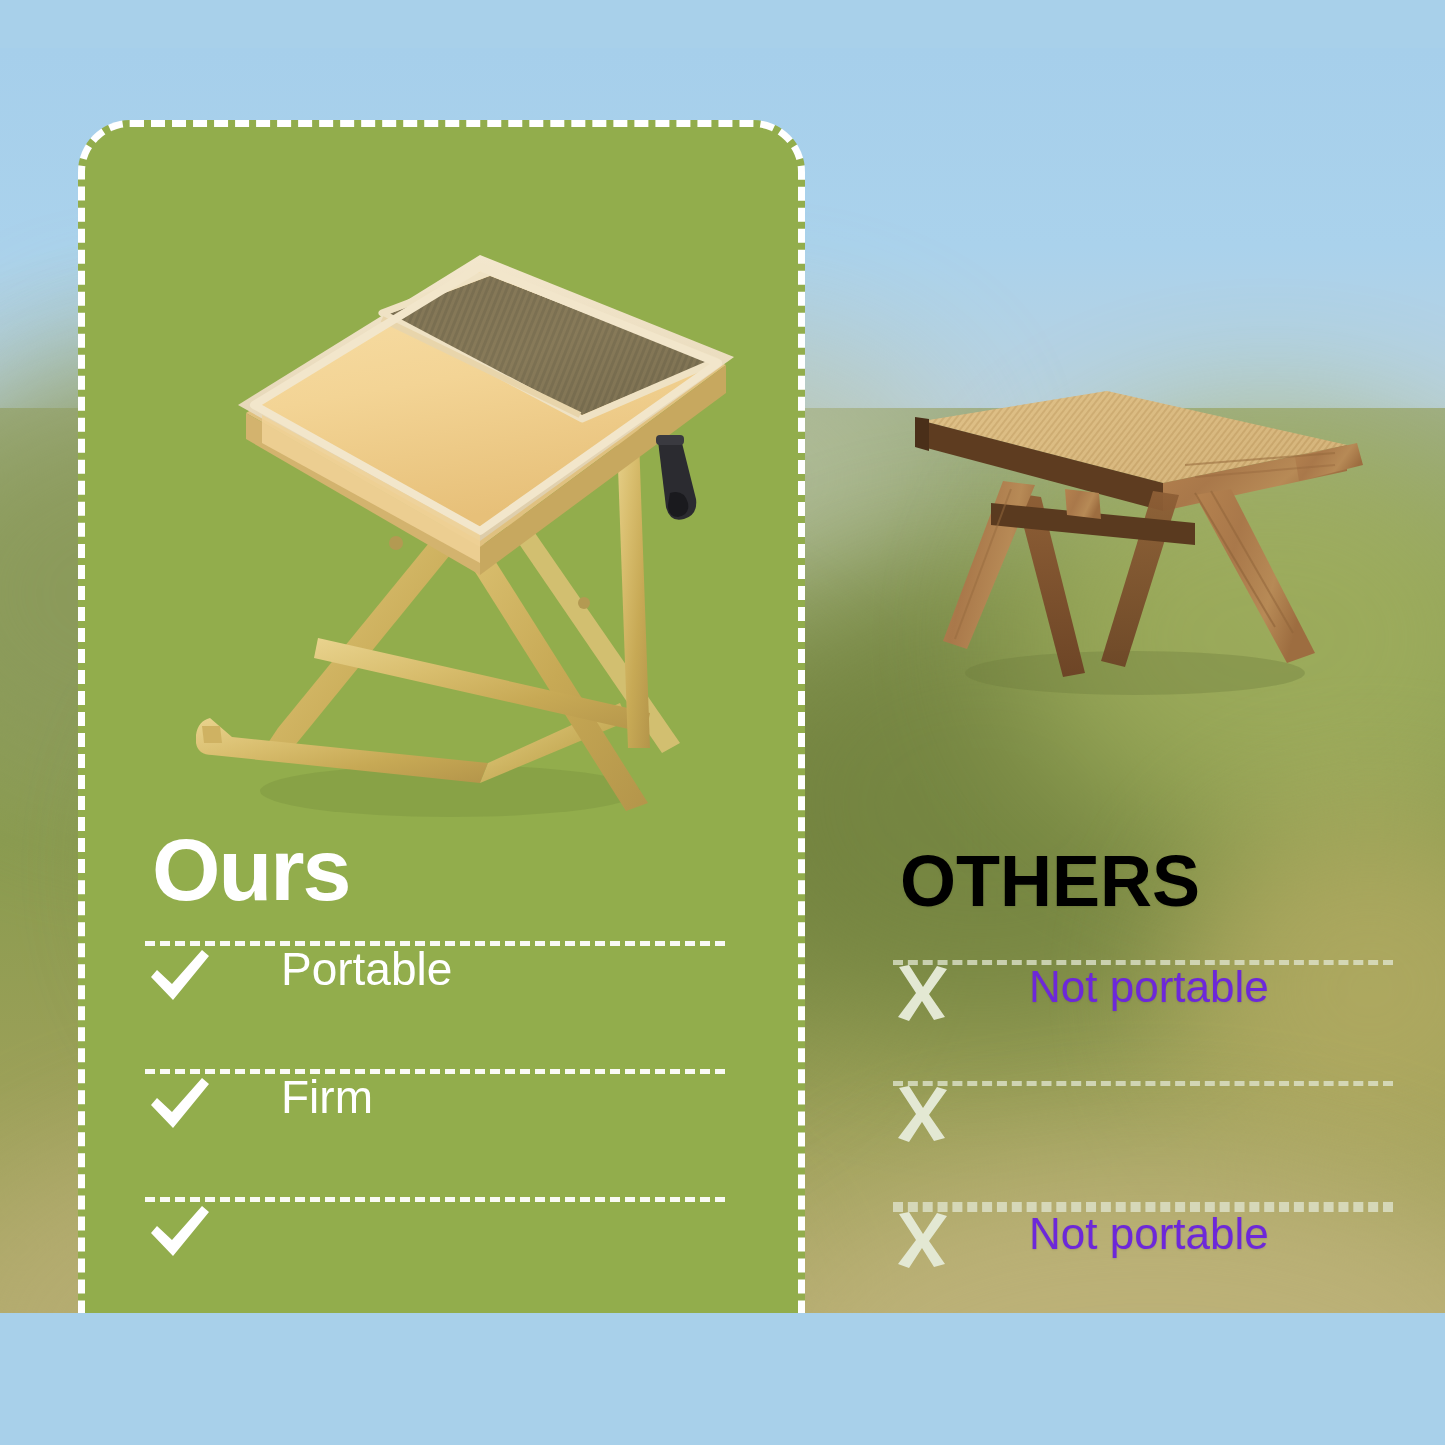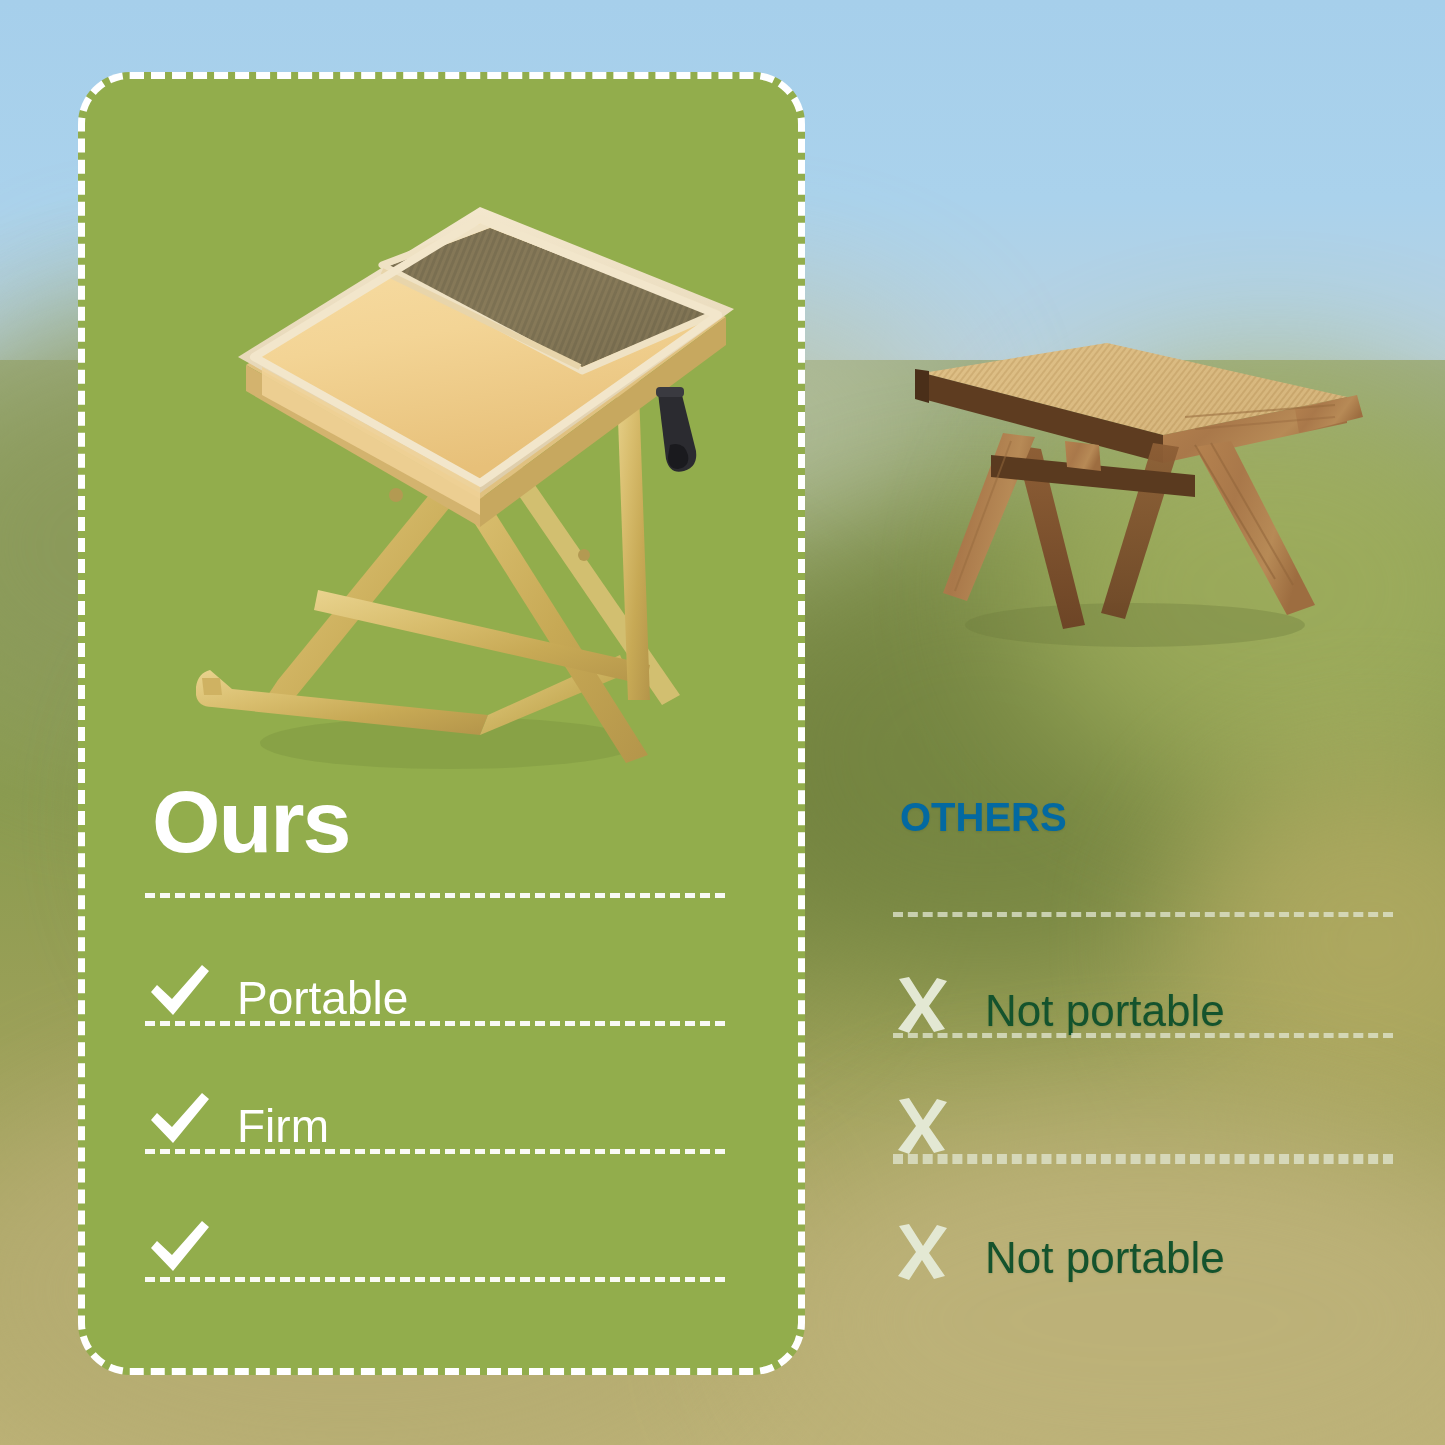--- a/index.html
+++ b/index.html
@@ -1,21 +1,21 @@
 <!DOCTYPE html>
 <html><head>
 <meta charset="utf-8">
 <style>
   html,body{margin:0;padding:0;}
   body{
     width:1445px;height:1445px;overflow:hidden;
     font-family:"Liberation Sans", sans-serif;
     background:#a8d0ea;
   }
-  .stage{position:relative;width:1445px;height:1445px;overflow:hidden;}
+  .stage{position:relative;width:1445px;height:1265px;overflow:hidden;margin-top:48px;}
 
   
   .bg{position:absolute;inset:0;}
   .bg-sky{
     position:absolute;left:0;top:0;width:1445px;height:440px;
     background:linear-gradient(180deg,#a6cfeb 0%, #aad2ec 45%, #b9d2e0 80%, #c3c9bc 100%);
   }
   .bg-ground{
     position:absolute;left:0;top:360px;width:1445px;height:1085px;
     background:linear-gradient(180deg,#9fae86 0%, #8fa05c 18%, #8a9b4f 40%, #9ba058 62%, #b2aa6c 85%, #bdb277 100%);
@@ -48,46 +48,46 @@
   .other-stool svg{width:100%;height:100%;display:block;}
 
   
   .h-ours{
     position:absolute;left:152px;top:778px;
     font-size:88px;font-weight:bold;color:#ffffff;letter-spacing:-2px;
     line-height:1;
   }
   .h-others{
     position:absolute;left:900px;top:797px;
-    font-size:40px;font-weight:bold;color:#0369a1;letter-spacing:0px;
+    font-size:72px;font-weight:bold;color:#000000;letter-spacing:0px;
     line-height:1;
     text-shadow:0 1px 2px rgba(60,70,30,.18);
   }
 
   
   .list{position:absolute;}
   .list-ours{left:145px;top:893px;width:580px;}
   .list-others{left:893px;top:912px;width:500px;}
 
   .divider{
     height:0;border-top:5px dashed #ffffff;opacity:.95;
   }
   .divider-dim{border-top-color:#e2e7d2;opacity:.75;}
 
-  .row{display:flex;align-items:flex-end;height:123px;}
+  .row{display:flex;align-items:flex-start;height:123px;gap:44px;}
   .row-dim{height:116px;}
 
   .icon{width:92px;flex:0 0 92px;display:flex;align-items:center;justify-content:flex-start;}
   .icon svg{display:block;}
 
   .label{
     font-size:46px;color:#ffffff;line-height:1;white-space:nowrap;
   }
   .label-dim{
-    font-size:44px;color:#14532d;
+    font-size:44px;color:#6d28d9;
     text-shadow:0 1px 2px rgba(60,70,30,.16);
   }
 </style>
 </head>
 <body>
 
 <div class="stage">
 
   <div class="bg">
     <div class="bg-sky"></div>

